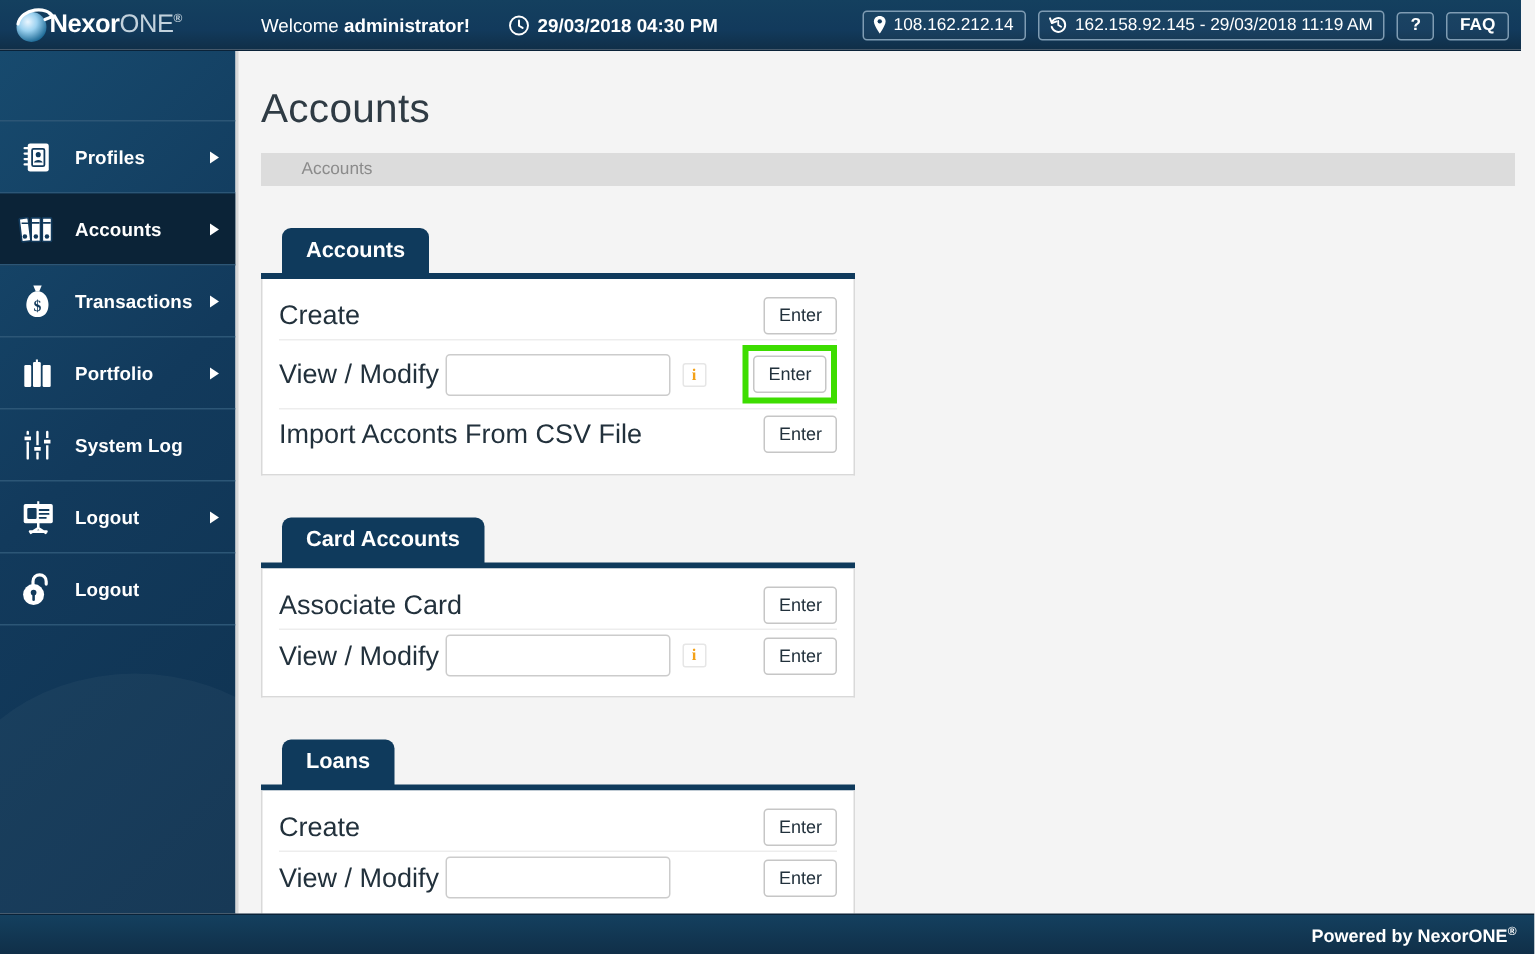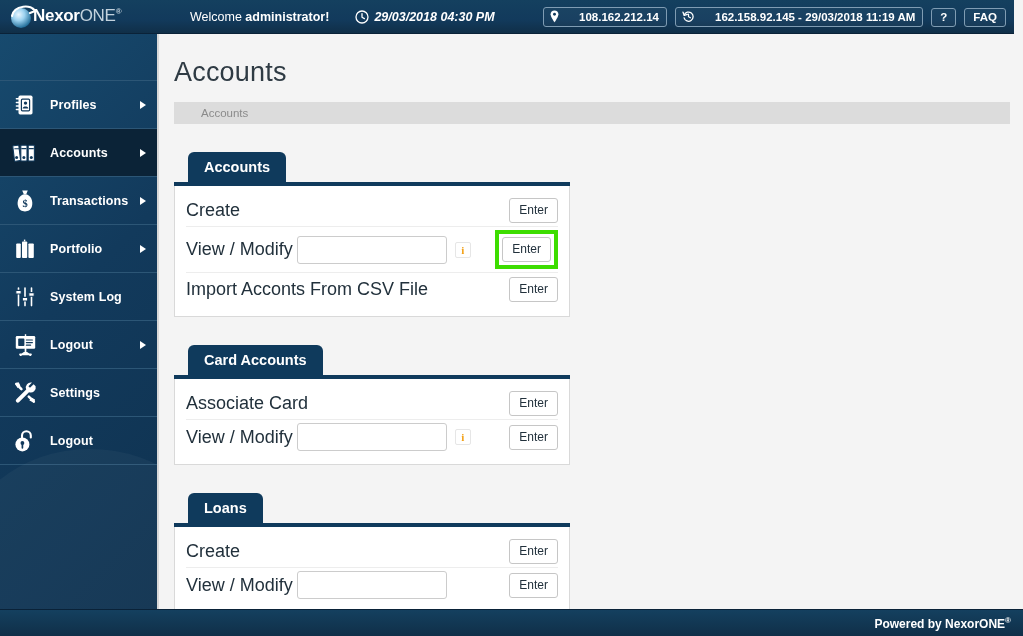--- a/index.html
+++ b/index.html
@@ -25,38 +25,37 @@
   }
   #logo-text{
     position:absolute; left:33px; top:6px;
     font-size:17px; font-weight:bold; color:#ffffff; letter-spacing:-0.3px;
     white-space:nowrap;
   }
   #logo-text .one{ color:#c3d2dd; font-weight:normal; }
   #logo-text .reg{ font-size:8px; vertical-align:super; color:#c3d2dd; }
 
   .welcome{
-    color:#ffffff; font-size:12.5px; margin-left:20px; white-space:nowrap;
+    color:#ffffff; font-size:12.5px; margin-left:4px; white-space:nowrap;
   }
   .welcome b{ font-weight:bold; }
 
   .clockgrp{
     display:flex; align-items:center; gap:5px;
     color:#ffffff; font-size:12.5px; font-weight:bold; margin-left:26px;
     white-space:nowrap;
-    font-style:italic;
   }
   .hdr-right{
     position:absolute; right:8px; top:0; height:34px;
     display:flex; align-items:center; gap:8px;
   }
   .hdr-badge{
     border:1px solid #7f9cb3; border-radius:3px;
-    padding:2px 7px 3px 6px; color:#ffffff; font-size:11.5px; font-weight:bold;
-    display:flex; align-items:center; gap:20px; white-space:nowrap;
+    padding:2px 7px 3px 6px; color:#ffffff; font-size:11.5px; font-weight:normal;
+    display:flex; align-items:center; gap:5px; white-space:nowrap;
     background:rgba(255,255,255,0.03);
   }
   .hdr-btn{
     border:1px solid #7f9cb3; border-radius:3px;
     padding:2px 8px 3px; color:#ffffff; font-size:11.5px; font-weight:bold;
     background:rgba(255,255,255,0.03); cursor:pointer; white-space:nowrap;
   }
   .ico{ display:inline-block; line-height:0; }
 
   
@@ -308,31 +307,20 @@
             <rect x="5.2" y="6.6" width="6.2" height="7.4" rx="0.8" fill="#123a5c"></rect>
             <path d="M13.4 8 H19.4 M13.4 10.6 H19.4 M13.4 13.2 H17.6" stroke="#123a5c" stroke-width="1.2" stroke-linecap="round"></path>
             <path d="M12.5 16.8 V20 M12.5 20 L7.6 23.2 M12.5 20 L17.4 23.2 M7 22.4 H18" stroke="#ffffff" fill="none" stroke-width="1.7" stroke-linecap="round" stroke-linejoin="round"></path>
           </svg>
         </span>
         <span class="nav-label">Logout</span>
         <span class="nav-arrow"></span>
       </div>
       <div class="nav-item">
         <span class="nav-ico">
-          <svg width="26" height="26" viewBox="0 0 26 26">
-            <path d="M4.4 4.2 L9.4 9.2 M16.8 16.6 L21.8 21.6" stroke="#fff" stroke-width="2.6" stroke-linecap="round"></path>
-            <path d="M3 3 L6.6 2.2 L8.4 5.6 L5.4 8 Z" fill="#fff"></path>
-            <path d="M22.2 22.8 L23 19.4 L19.6 17.6 L17.4 20.6 Z" fill="#fff"></path>
-            <path d="M21.6 4.2 L18 7.8 L16.4 6.2 L20 2.6 A5 5 0 0 0 14.2 9.4 L4.4 19.2 A1.9 1.9 0 0 0 7.2 22 L17 12.2 A5 5 0 0 0 23.6 6.2 Z" fill="#fff"></path>
-          </svg>
-        </span>
-        <span class="nav-label">Settings</span>
-      </div>
-      <div class="nav-item">
-        <span class="nav-ico">
           <svg width="24" height="26" viewBox="0 0 24 26">
             <path d="M9 11.4 V7.6 A4.4 4.4 0 0 1 17.8 7.6 V9.4" fill="none" stroke="#fff" stroke-width="2.1" stroke-linecap="round"></path>
             <circle cx="9.4" cy="16.4" r="7" fill="#fff"></circle>
             <circle cx="9.4" cy="15" r="1.9" fill="#123a5c"></circle>
             <path d="M9.4 15.6 V19.8" stroke="#123a5c" stroke-width="1.7" stroke-linecap="round"></path>
           </svg>
         </span>
         <span class="nav-label">Logout</span>
       </div>
     </div>

